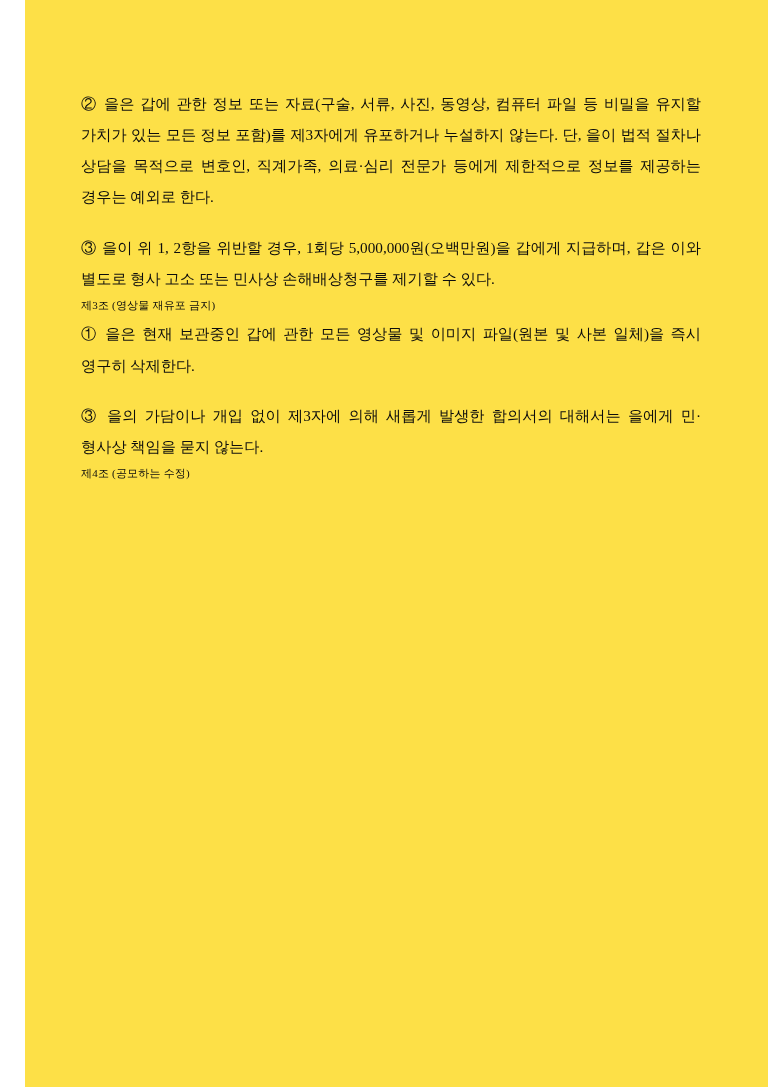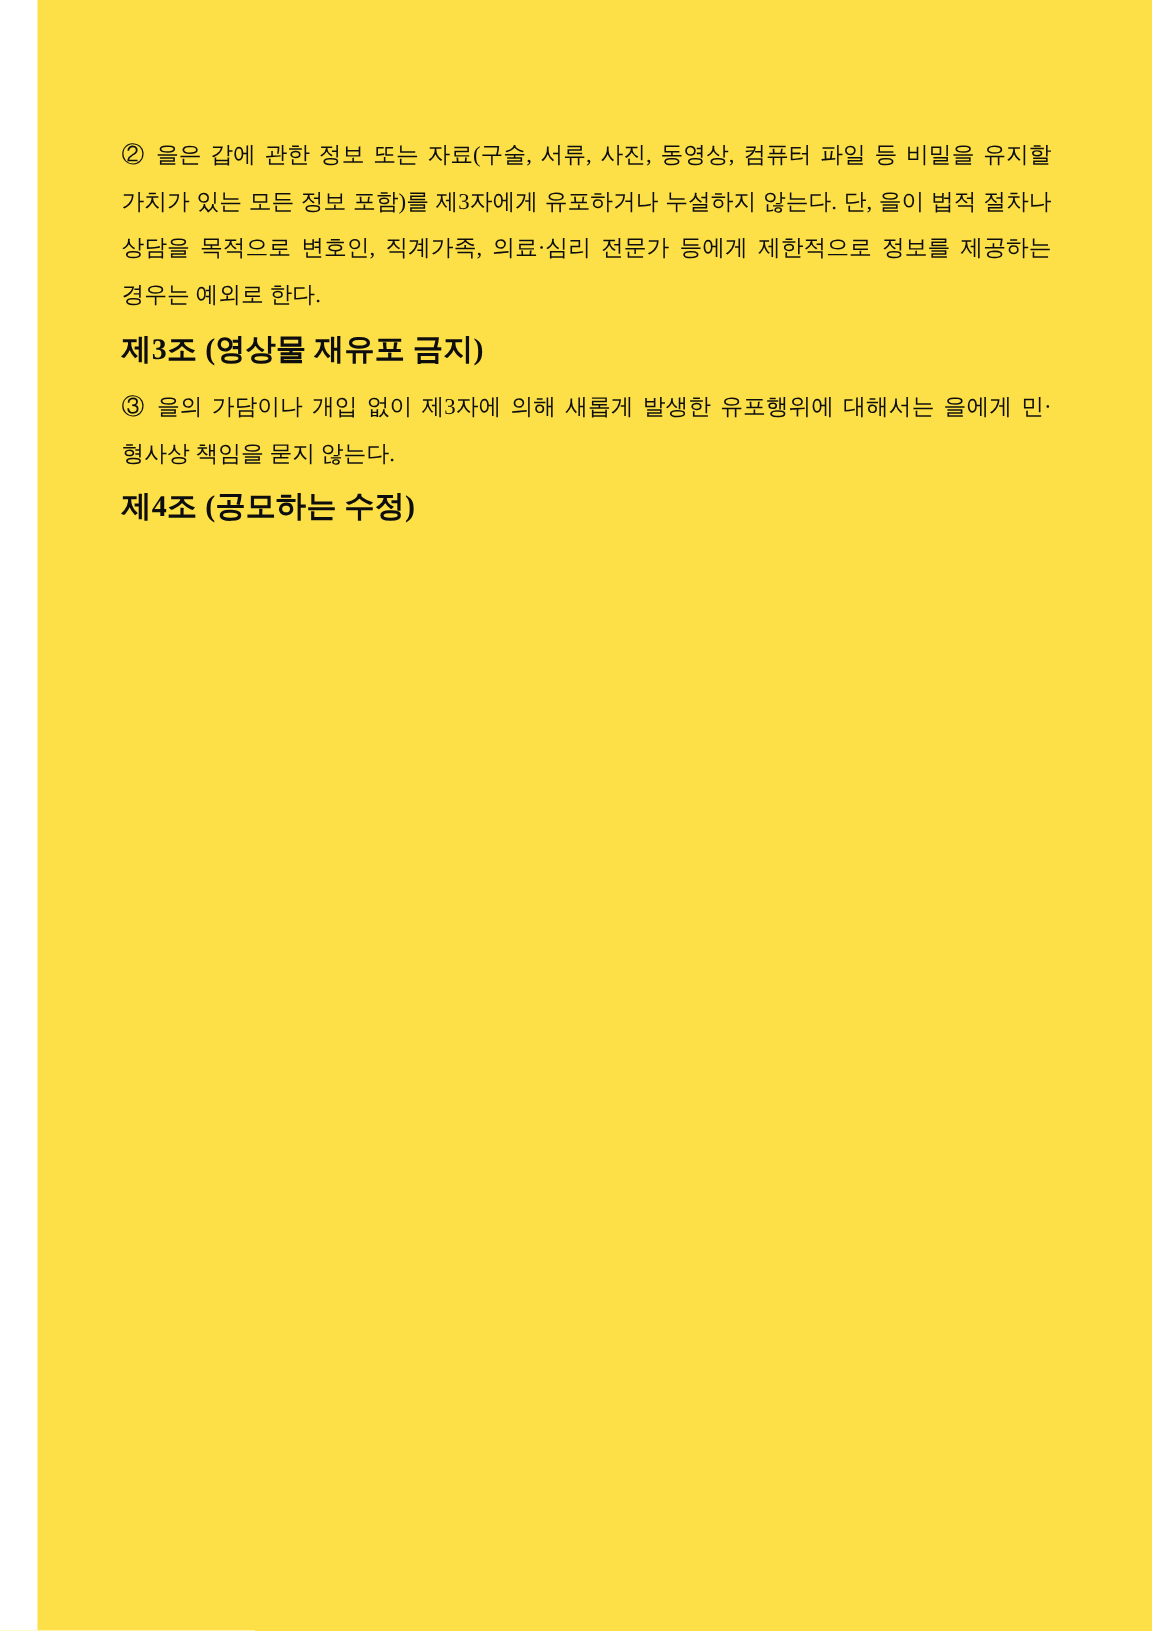--- a/index.html
+++ b/index.html
@@ -34,39 +34,41 @@
     word-break: keep-all;
   }
   .para + .para {
     margin-top: 19px;
   }
   .gap-lg {
     margin-top: 44px;
   }
   .heading {
     margin: 0;
-    font-size: 20px;
-    font-weight: bold;
+    font-size: 11px;
+    font-weight: normal;
     line-height: 2.05;
     letter-spacing: 0.2px;
   }
   .heading + .para {
     margin-top: 2px;
   }
   .tight {
     margin-top: 2px;
   }
   .note {
     margin: 0;
     line-height: 2.05;
   }
 </style>
 </head>
 <body>
 
 <div class="page">
   <div class="doc-body">
       <p class="para">② 을은 갑에 관한 정보 또는 자료(구술, 서류, 사진, 동영상, 컴퓨터 파일 등 비밀을 유지할 가치가 있는 모든 정보 포함)를 제3자에게 유포하거나 누설하지 않는다. 단, 을이 법적 절차나 상담을 목적으로 변호인, 직계가족, 의료·심리 전문가 등에게 제한적으로 정보를 제공하는 경우는 예외로 한다.</p>
+      <p class="para">③ 을이 위 1, 2항을 위반할 경우, 1회당 5,000,000원(오백만원)을 갑에게 지급하며, 갑은 이와 별도로 형사 고소 또는 민사상 손해배상청구를 제기할 수 있다.</p>
       <div class="heading gap-lg">제3조 (영상물 재유포 금지)</div>
-      <p class="para">③ 을의 가담이나 개입 없이 제3자에 의해 새롭게 발생한 유포행위에 대해서는 을에게 민·형사상 책임을 묻지 않는다.</p>
+      <p class="para tight">① 을은 현재 보관중인 갑에 관한 모든 영상물 및 이미지 파일(원본 및 사본 일체)을 즉시 영구히 삭제한다.</p>
+      <p class="para">③ 을의 가담이나 개입 없이 제3자에 의해 새롭게 발생한 합의서의 대해서는 을에게 민·형사상 책임을 묻지 않는다.</p>
       <div class="heading gap-lg">제4조 (공모하는 수정)</div>
     </div>
 </div>
 
 </body></html>

